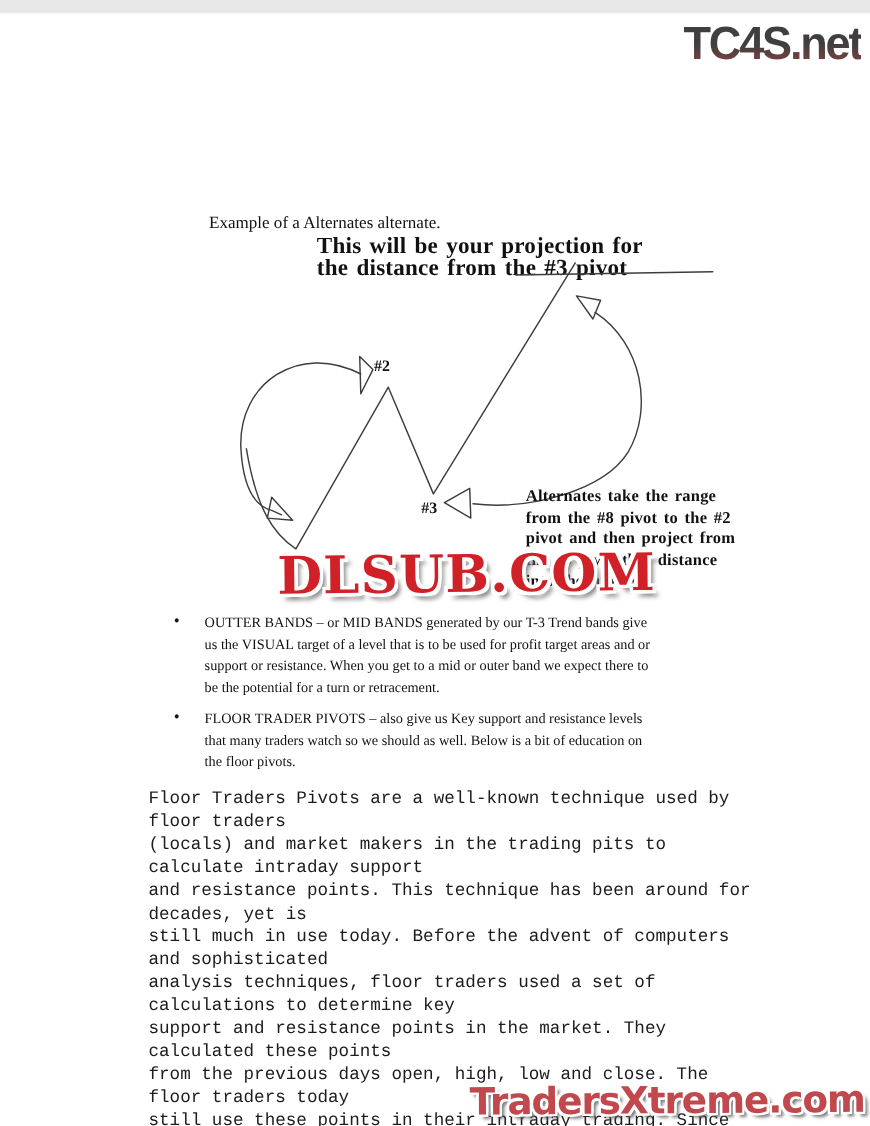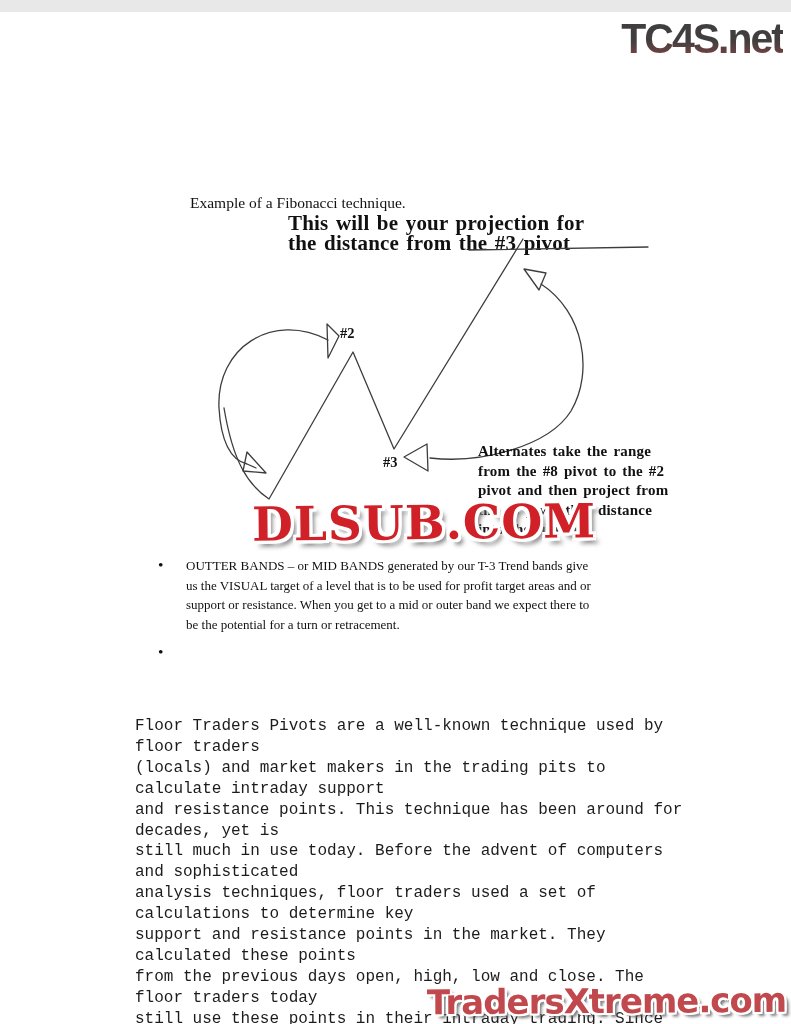--- a/index.html
+++ b/index.html
@@ -82,21 +82,21 @@
       4px 4px 3px rgba(90,90,90,0.8);
   }
 </style>
 </head>
 <body>
 
 <div id="page">
 
   <div class="abs logo">TC4S.net</div>
 
-  <div class="abs fig-caption">Example of a Fibonacci technique.</div>
+  <div class="abs fig-caption">Example of a Alternates alternate.</div>
 
   <div class="abs fig-projection pre">This will be your projection for
 the distance from the #3 pivot</div>
 
   <svg class="abs diagram" width="791" height="1024" viewBox="0 0 791 1024">
 
     <path d="M 224,396 C 233,450 248,473 269,487 L 353,340 L 394,437 L 523,227"></path>
 
     <path d="M 469,238 L 648,235"></path>
 
@@ -120,20 +120,23 @@
 
   <div class="abs watermark" style="color: rgb(207, 33, 39);">DLSUB.COM</div>
 
   <span class="abs bullet-dot b1">•</span>
   <div class="abs bullet-text b1 pre">OUTTER BANDS – or MID BANDS generated by our T-3 Trend bands give
 us the VISUAL target of a level that is to be used for profit target areas and or
 support or resistance.  When you get to a mid or outer band we expect there to
 be the potential for a turn or retracement.</div>
 
   <span class="abs bullet-dot b2">•</span>
+  <div class="abs bullet-text b2 pre">FLOOR TRADER PIVOTS –  also give us Key support and resistance levels
+that many traders watch so we should as well.  Below is a bit of education on
+the floor pivots.</div>
 
   <div class="abs body-par pre">Floor Traders Pivots are a well-known technique used by floor traders
 (locals) and market makers in the trading pits to calculate intraday support
 and resistance points.  This technique has been around for decades, yet is
 still much in use today.  Before the advent of computers and sophisticated
 analysis techniques, floor traders used a set of calculations to determine key
 support and resistance points in the market.  They calculated these points
 from the previous days open, high, low and close.  The floor traders today
 still use these points in their intraday trading. Since the floor traders in the
 pits are using these points for support and resistance, it just makes good

